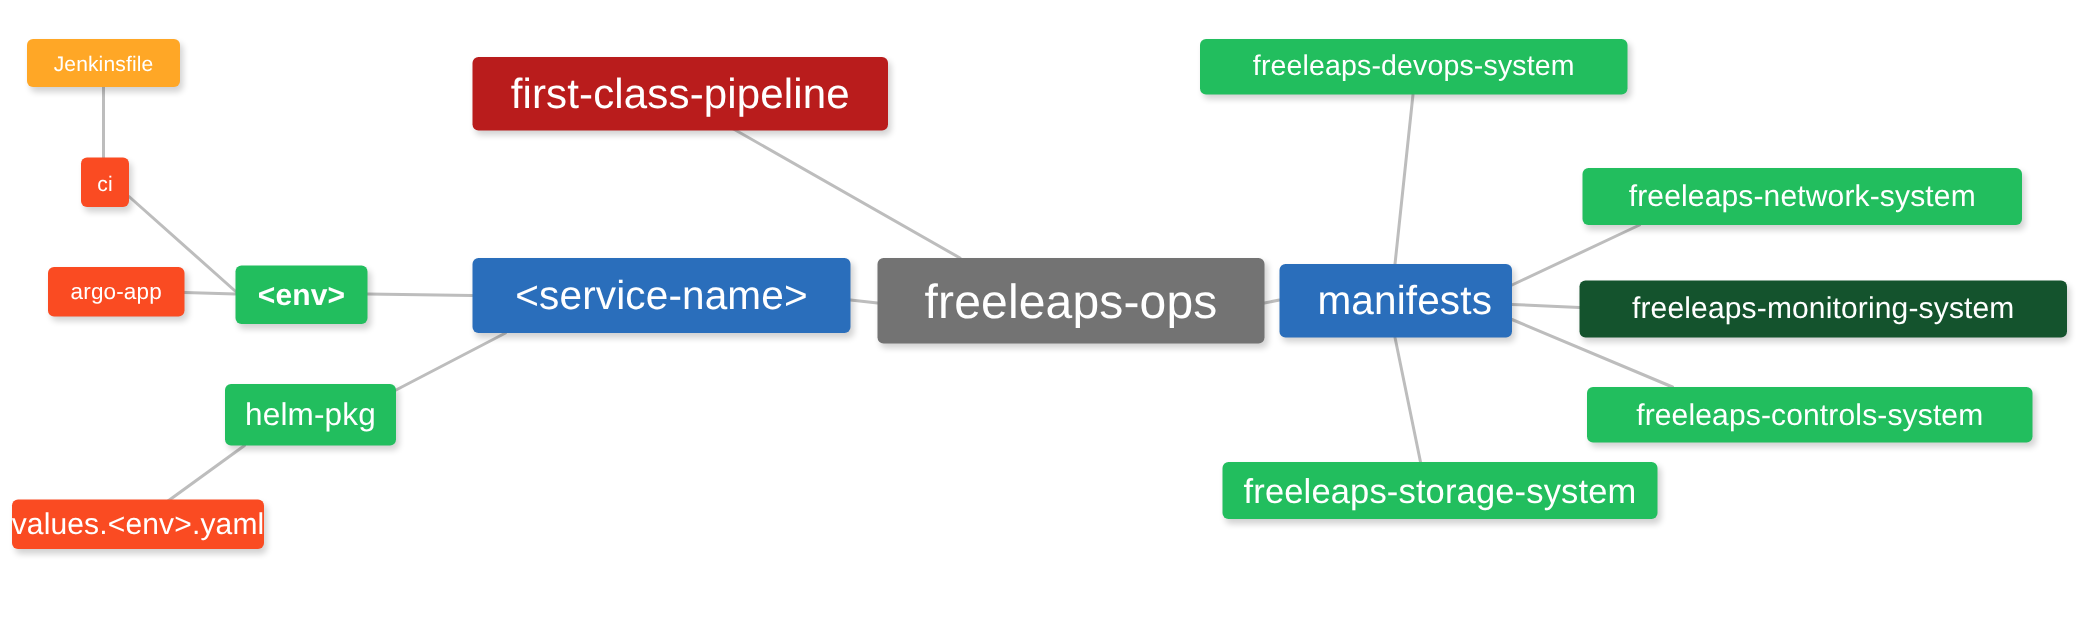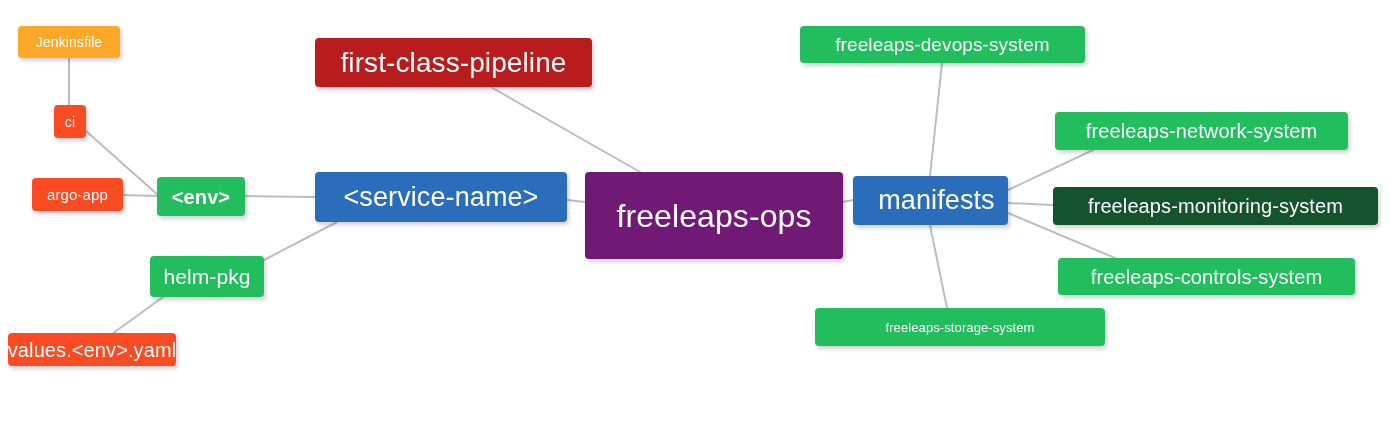--- a/index.html
+++ b/index.html
@@ -87,36 +87,36 @@
       </div>
       <div class="node" style="left: 8px; top: 333px; width: 168px; height: 33px; background: rgb(250, 75, 34); font-size: 20px;">
         <span class="node-label">values.&lt;env&gt;.yaml</span>
       </div>
       <div class="node" style="left: 315px; top: 38px; width: 277px; height: 49px; background: #b91c1c; font-size: 28px;">
         <span class="node-label">first-class-pipeline</span>
       </div>
       <div class="node" style="left: 315px; top: 172px; width: 252px; height: 50px; background: rgb(42, 110, 187); font-size: 27px;">
         <span class="node-label">&lt;service-name&gt;</span>
       </div>
-      <div class="node" style="left: 585px; top: 172px; width: 258px; height: 87px; background: #701a75; font-size: 32px;">
+      <div class="node" style="left: 585px; top: 172px; width: 258px; height: 57px; background: #737373; font-size: 32px;">
         <span class="node-label">freeleaps-ops</span>
       </div>
       <div class="node" style="left: 853px; top: 176px; width: 155px; height: 49px; background: rgb(42, 110, 187); font-size: 27px; padding-left: 12px;">
         <span class="node-label">manifests</span>
       </div>
       <div class="node" style="left: 800px; top: 26px; width: 285px; height: 37px; background: rgb(34, 190, 94); font-size: 19px;">
         <span class="node-label">freeleaps-devops-system</span>
       </div>
       <div class="node" style="left: 1055px; top: 112px; width: 293px; height: 38px; background: rgb(34, 190, 94); font-size: 20px;">
         <span class="node-label">freeleaps-network-system</span>
       </div>
       <div class="node" style="left: 1053px; top: 187px; width: 325px; height: 38px; background: #14532d; font-size: 20px;">
         <span class="node-label">freeleaps-monitoring-system</span>
       </div>
       <div class="node" style="left: 1058px; top: 258px; width: 297px; height: 37px; background: rgb(34, 190, 94); font-size: 20px;">
         <span class="node-label">freeleaps-controls-system</span>
       </div>
-      <div class="node" style="left: 815px; top: 308px; width: 290px; height: 38px; background: rgb(34, 190, 94); font-size: 13px;">
+      <div class="node" style="left: 815px; top: 308px; width: 290px; height: 38px; background: rgb(34, 190, 94); font-size: 23px;">
         <span class="node-label">freeleaps-storage-system</span>
       </div>
     </div>
 
 </div>
 
 </body></html>

